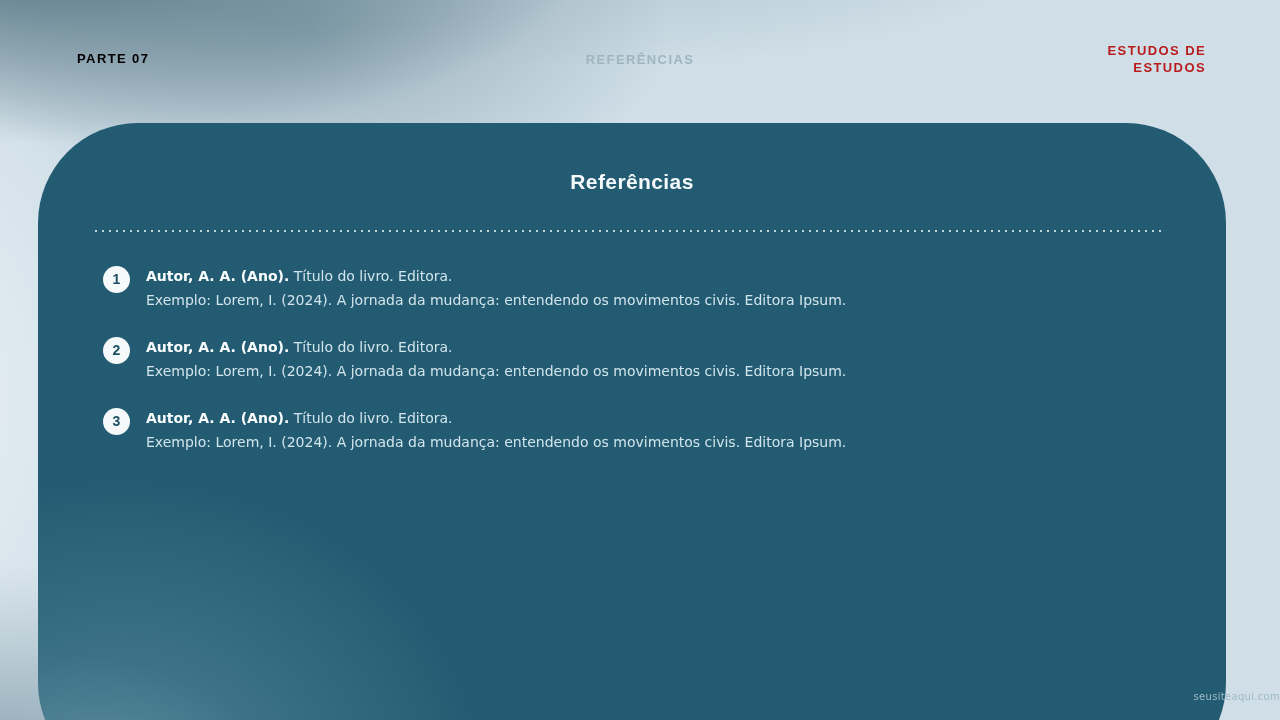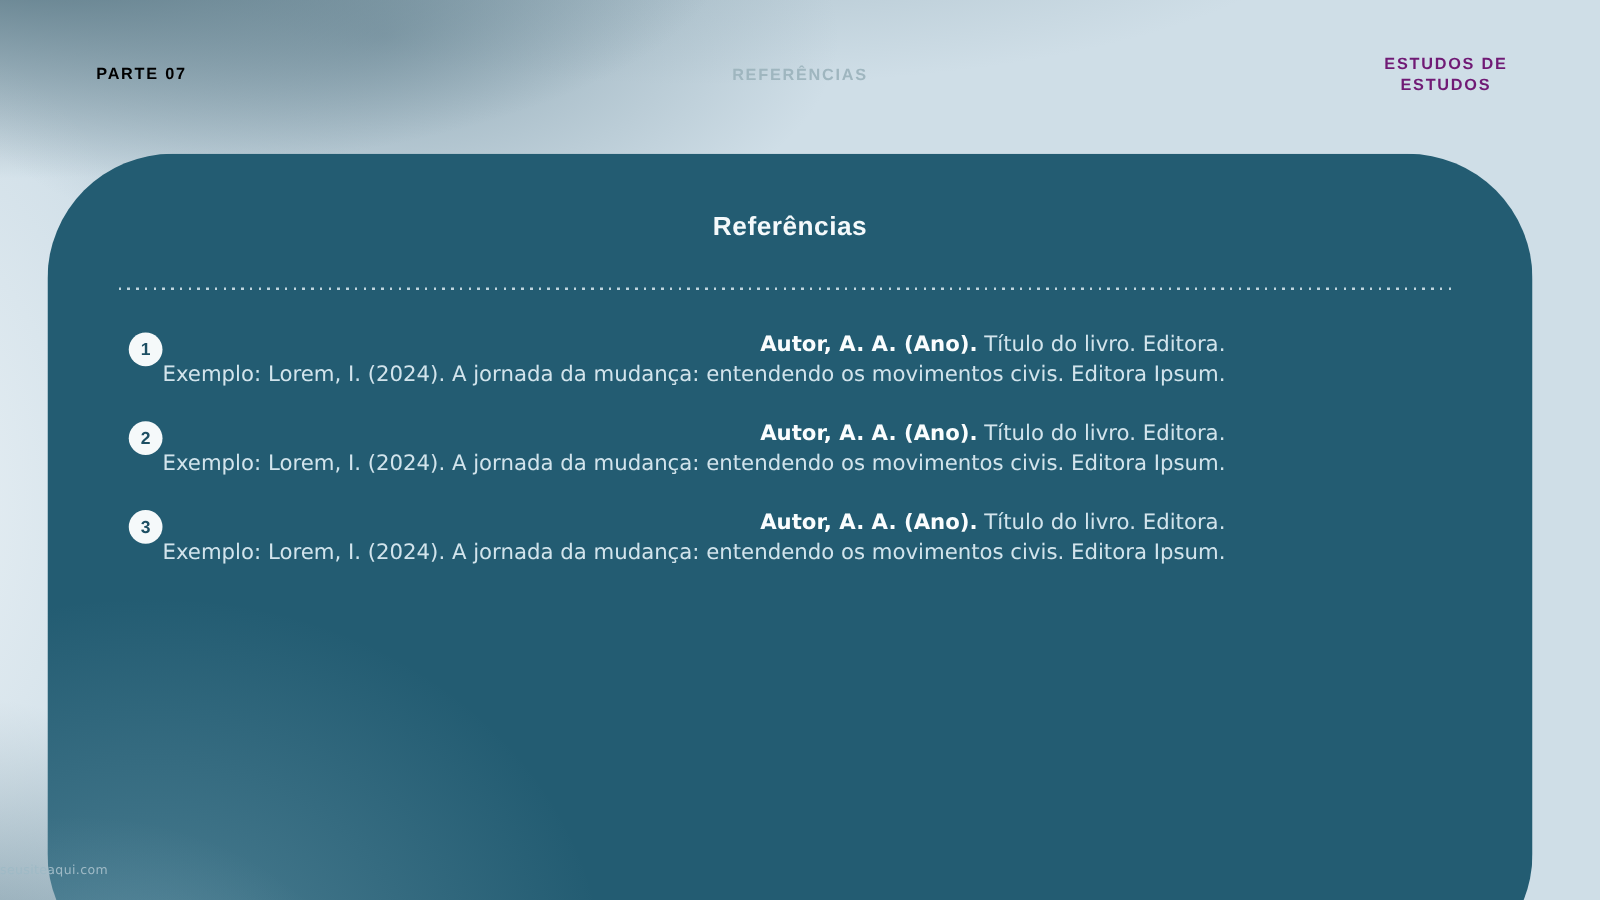--- a/index.html
+++ b/index.html
@@ -25,21 +25,21 @@
   .top-label {
     position: absolute;
     font-family: "Liberation Sans", sans-serif;
     font-weight: 700;
     font-size: 13px;
     letter-spacing: 1.4px;
     color: #9ab0bb;
   }
   .part-label   { left: 77px;  top: 51px; color: #000000; }
   .center-label { left: 0; right: 0; top: 52px; text-align: center; color: #9fb6bf; }
-  .right-label  { right: 74px; top: 42px; text-align: center; line-height: 17px; color: #701a75; }
+  .right-label  { right: 74px; top: 42px; text-align: right; line-height: 17px; color: #b91c1c; }
 
   
   .card {
     position: absolute;
     left: 38px;
     top: 123px;
     width: 1188px;
     height: 660px;
     border-radius: 100px;
     background-color: #235c72;
@@ -82,37 +82,37 @@
     border-radius: 50%;
     background: #f5f9fa;
     color: #1d4f63;
     font-family: "Liberation Sans", sans-serif;
     font-weight: 700;
     font-size: 14px;
     line-height: 27px;
     text-align: center;
   }
   .ref-text {
-    font-size: 17px;
+    margin-left: 16px;
+    font-size: 14px;
     line-height: 23.5px;
     color: #d2e4ec;
-    text-align: right;
   }
   .ref-bold {
     font-weight: 700;
     color: #fafdfe;
   }
 
   
   .footer {
     position: absolute;
     left: 0;
     right: 0;
     bottom: 18px;
-    text-align: left;
+    text-align: right;
     font-size: 10px;
     letter-spacing: 0.3px;
     color: #9fbac6;
   }
 </style>
 </head>
 <body>
 
 <div class="top-label part-label">PARTE 07</div>
 

